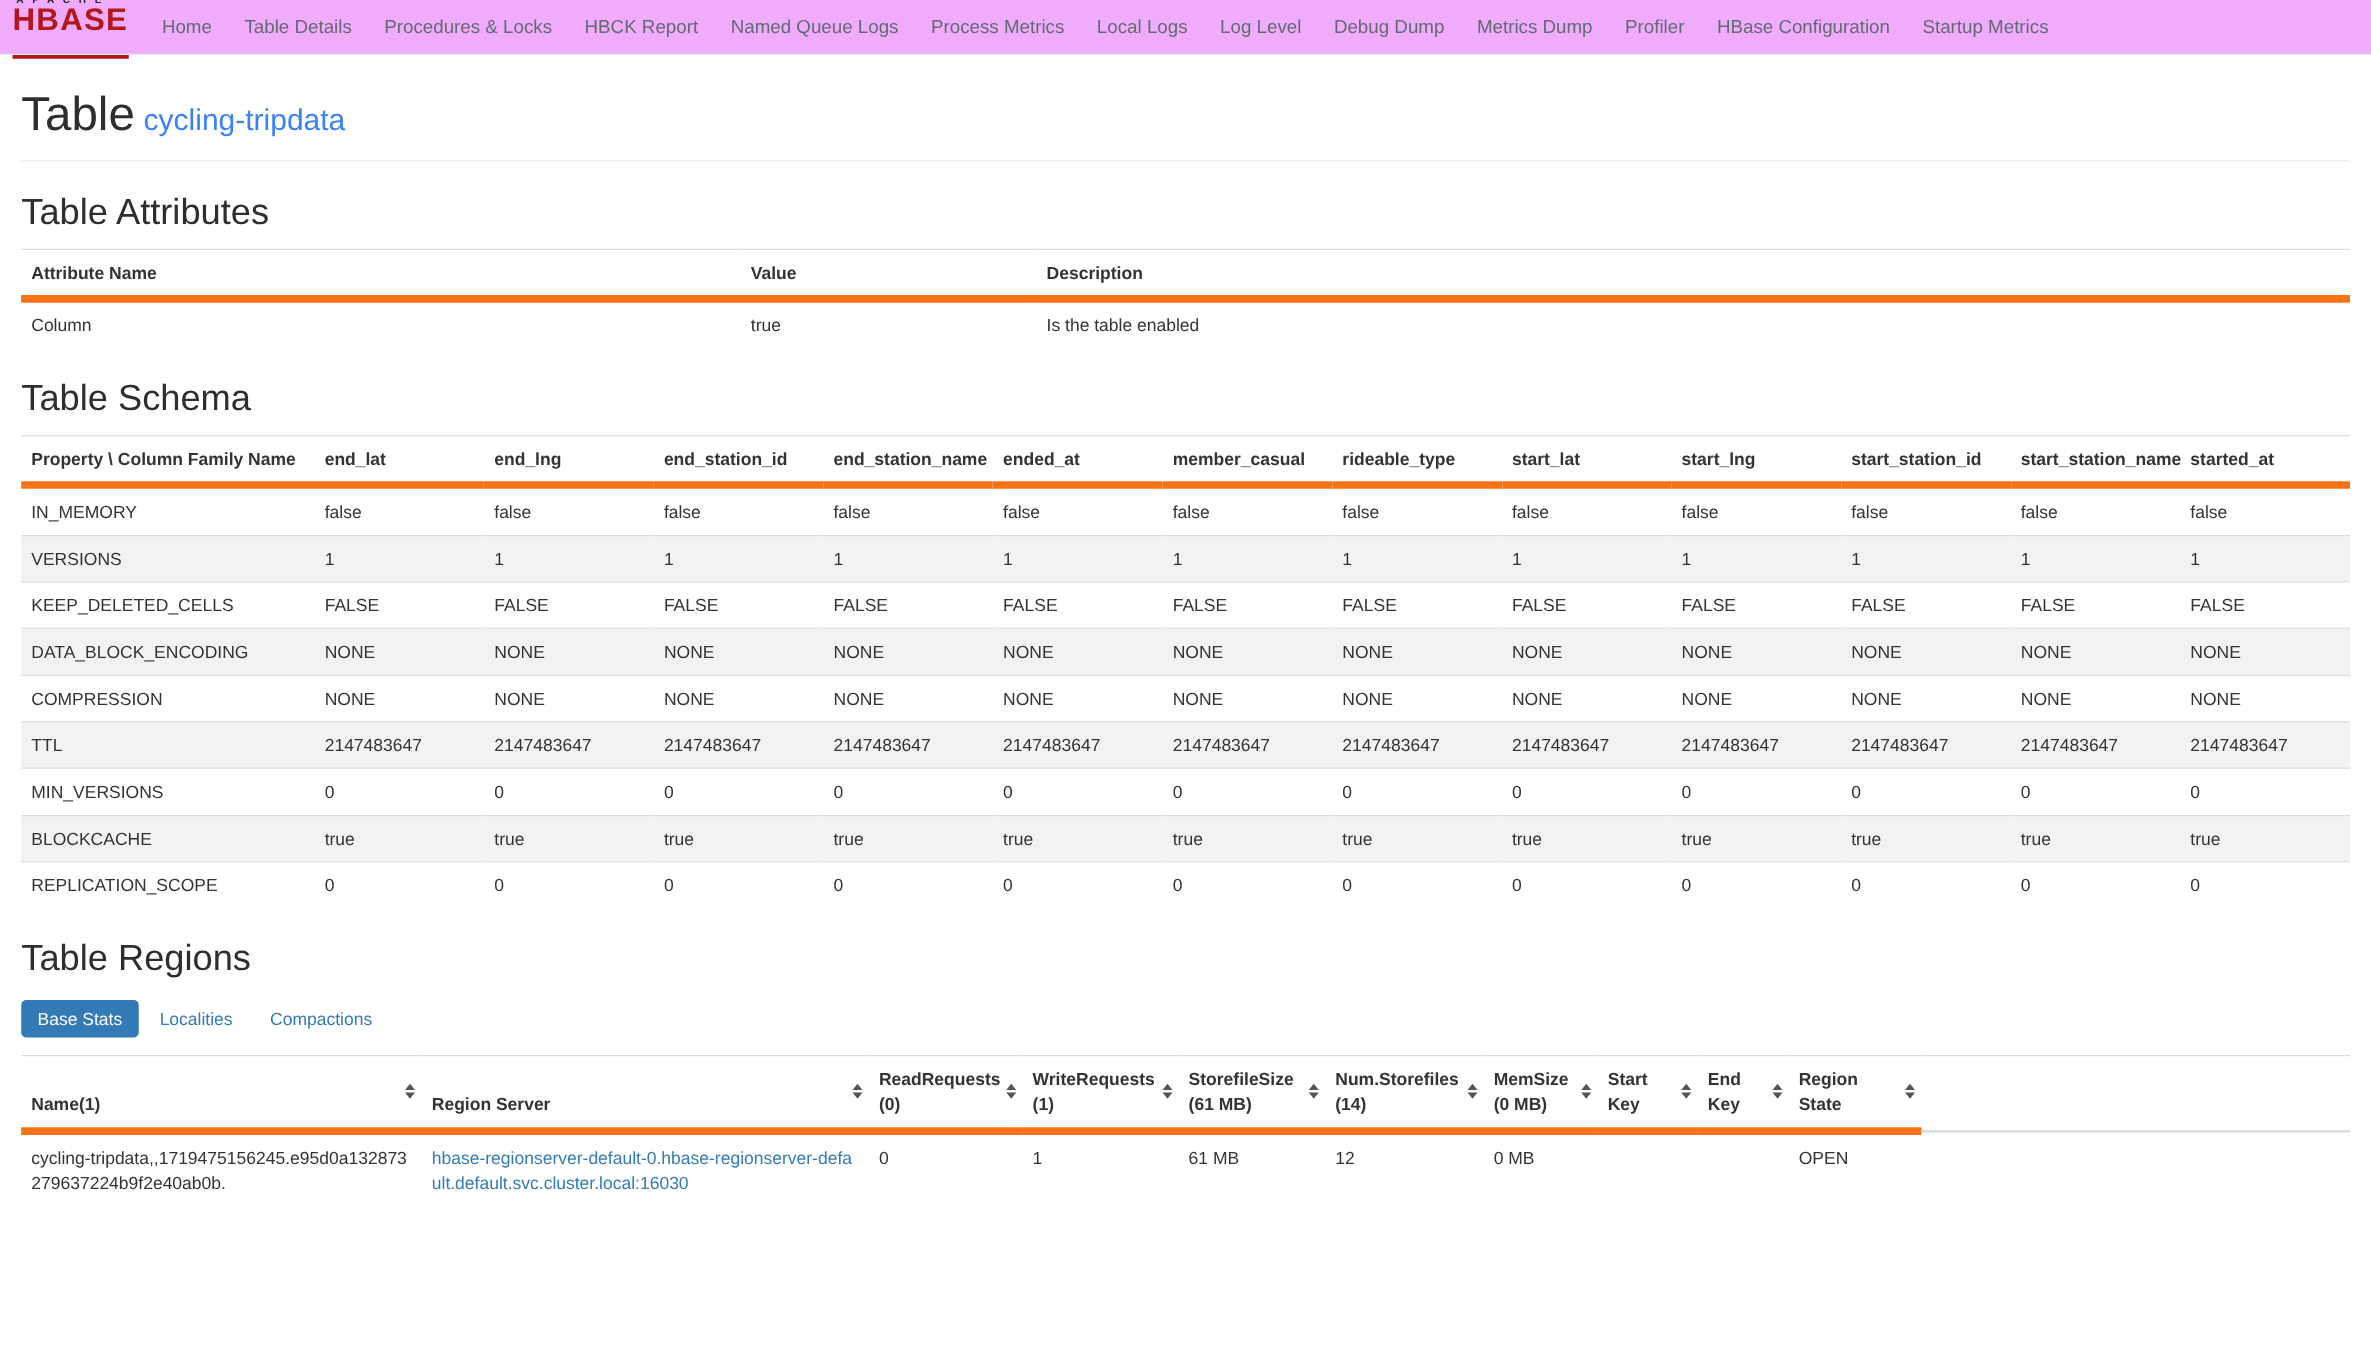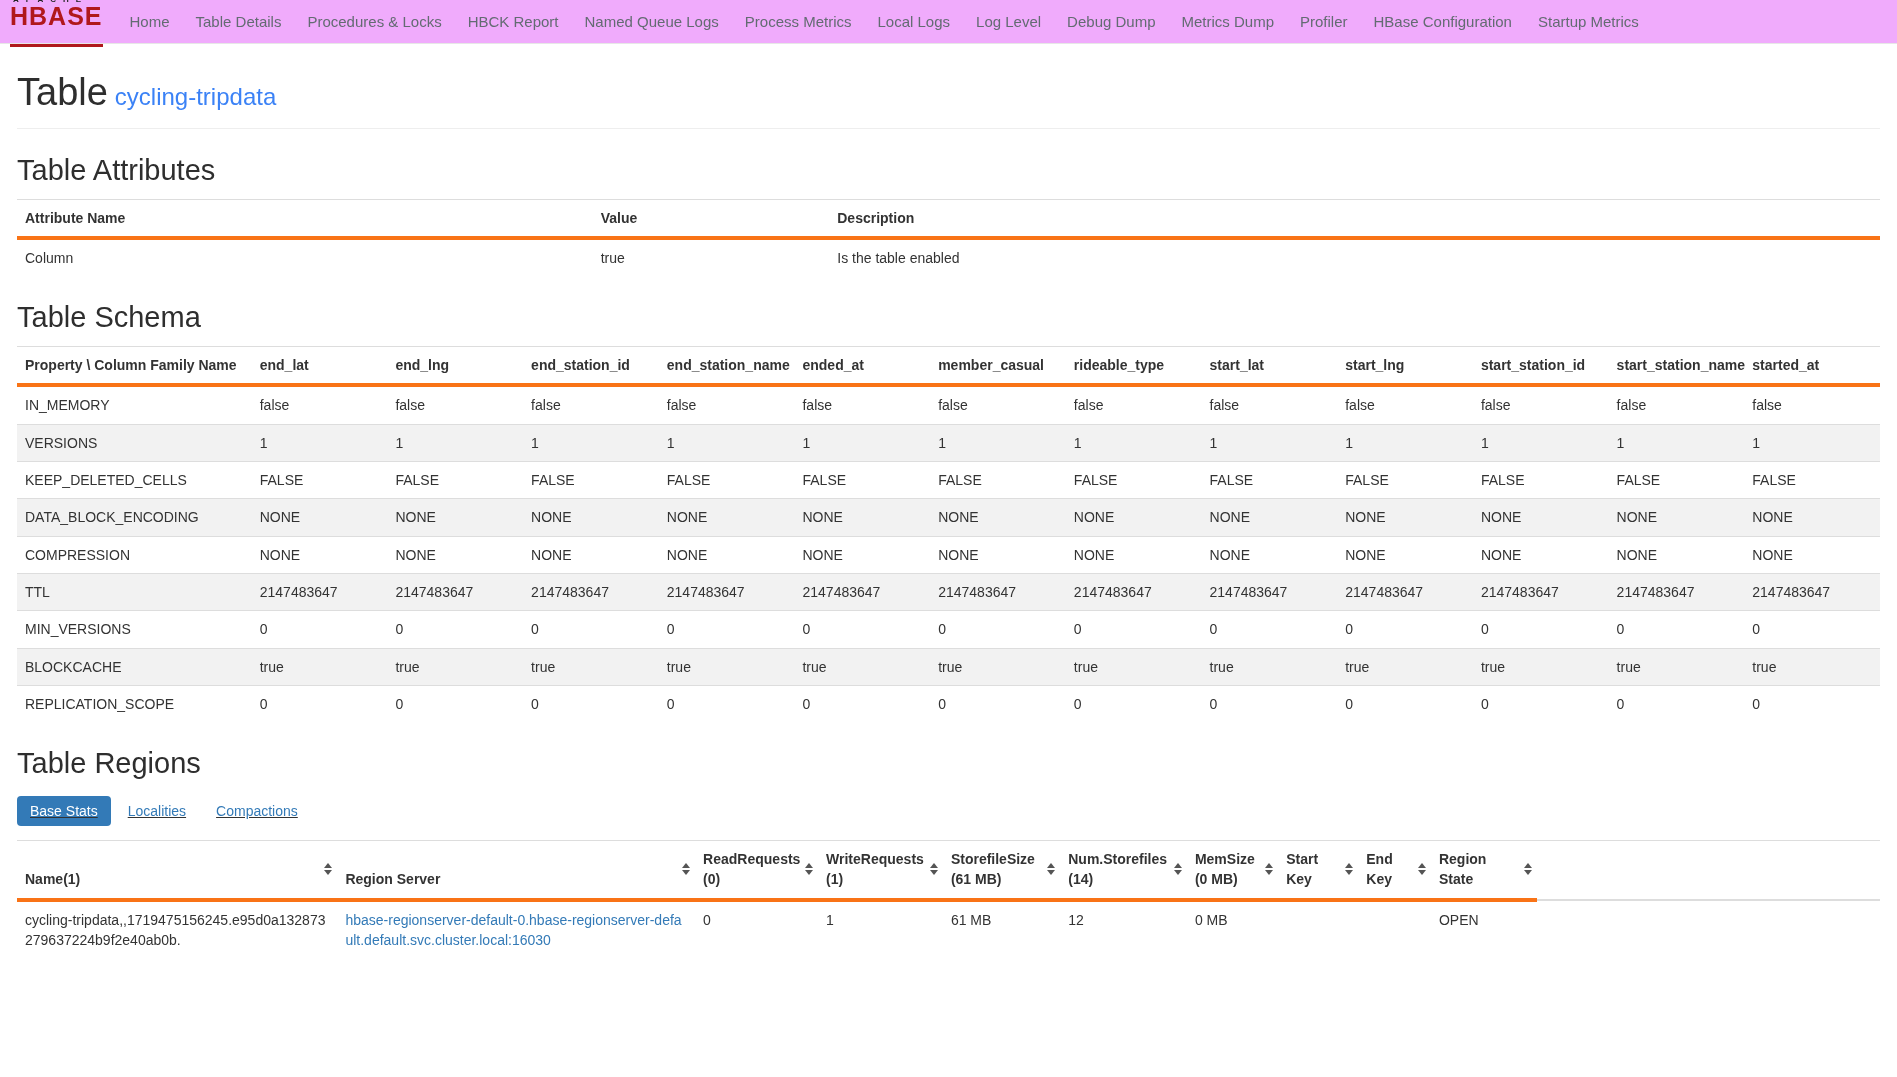--- a/index.html
+++ b/index.html
@@ -98,41 +98,40 @@
     margin-bottom: 24px;
   }
   table.data-table th,
   table.data-table td {
     padding: 8px;
     text-align: left;
     line-height: 1.45;
     vertical-align: top;
   }
   table.data-table thead th {
-    border-bottom: 4px solid #f97316;
+    border-bottom: 6px solid #f97316;
     vertical-align: bottom;
     font-weight: 700;
   }
   table.data-table tbody td { border-top: 1px solid #ddd; }
   table.data-table tbody tr:first-child td { border-top: 0; }
   table.data-table tbody tr:nth-child(even) { background: #f2f2f2; }
 
   .attributes-table th:nth-child(1) { width: 30.9%; }
   .attributes-table th:nth-child(2) { width: 12.7%; }
 
   .schema-table { table-layout: fixed; }
   .schema-table th:first-child { width: 12.6%; }
 
   
   .region-tabs {
     display: flex;
     align-items: center;
     gap: 4px;
     margin: 16px 0 14px;
-    text-decoration: underline;
   }
   .region-tab {
     padding: 7px 13px;
     border-radius: 4px;
     font-size: 14px;
     color: #337ab7;
     cursor: pointer;
     white-space: nowrap;
   }
   .region-tab.active {

